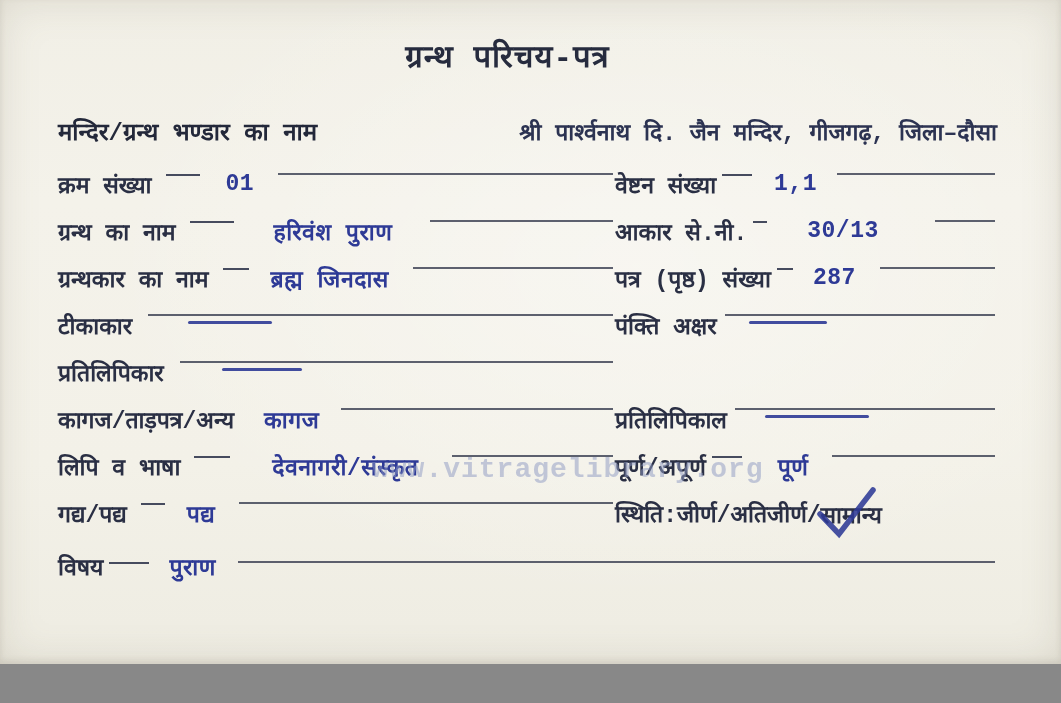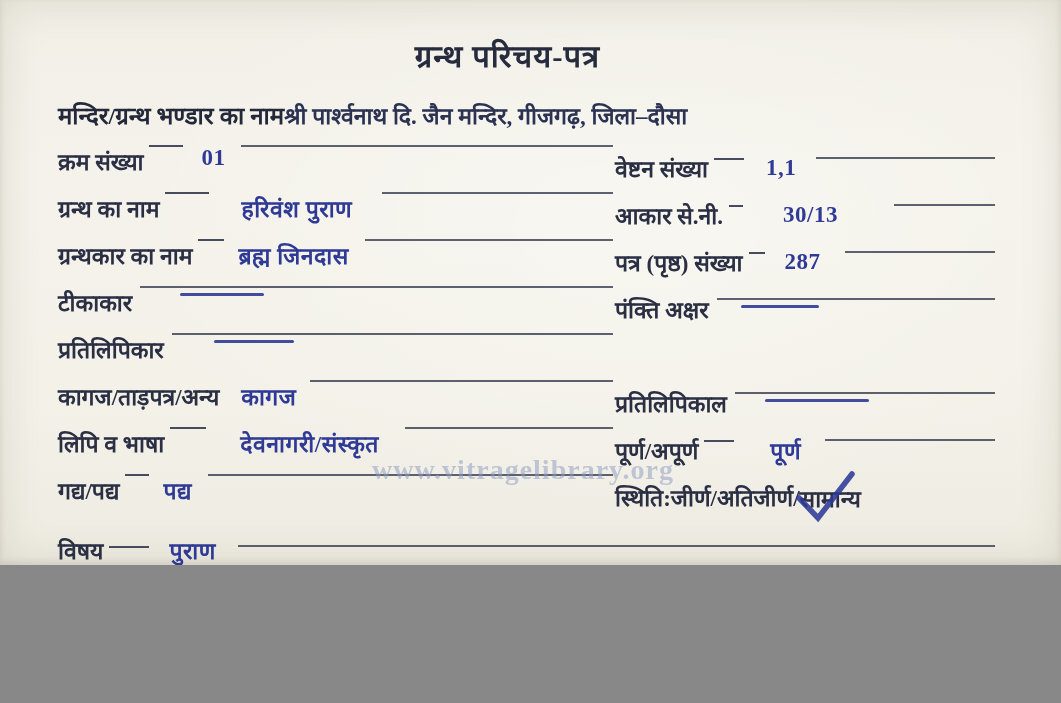--- a/index.html
+++ b/index.html
@@ -1,35 +1,35 @@
 <!DOCTYPE html>
 <html><head>
 <meta charset="utf-8">
 <style>
   html,body{margin:0;padding:0;background:#888;}
   .paper{
-    position:relative; width:1061px; height:565px; overflow:hidden;
+    position:relative; width:1061px; height:664px; overflow:hidden;
     background:
       radial-gradient(ellipse at 60% 40%, rgba(255,255,255,.35), rgba(0,0,0,0) 60%),
       linear-gradient(180deg,#f1efe6 0%, #f4f2ea 30%, #f3f1e8 70%, #eeece2 100%);
     box-shadow: inset 0 0 40px rgba(120,110,90,.18), inset 0 -3px 6px rgba(100,95,80,.15);
-    font-family:Liberation Serif, serif;
+    font-family:Liberation Mono, monospace;
     color:#2b3044;
   }
   .inner{position:relative; padding:26px 64px 0 58px; z-index:2;}
   .title{
     text-align:center; font-size:31px; font-weight:700; letter-spacing:1px;
     color:#262b3e; margin:8px 40px 0 0;
   }
-  .temple-line{display:flex; align-items:baseline; margin-top:22px; white-space:nowrap;}
+  .temple-line{display:flex; align-items:baseline; gap:22px; margin-top:38px; white-space:nowrap;justify-content:space-between;}
   .temple-label{font-size:24px; font-weight:700; color:#23283a;}
   .temple-value{font-size:23px; font-weight:600; color:#2c3352;}
   .rows{margin-top:14px;}
   .row{display:flex; height:47px;}
-  .lcol{width:557px; display:flex; align-items:flex-start; min-width:0;}
+  .lcol{width:557px; display:flex; align-items:center; min-width:0;gap:8px;}
   .rcol{flex:1; display:flex; align-items:center; min-width:0;}
   .fcol{flex:1; display:flex; align-items:flex-end; min-width:0;}
   .flabel{font-size:23px; font-weight:600; white-space:nowrap; margin-bottom:2px; color:#2a2f44;}
   .pdash{display:inline-block; border-top:2px solid #464b5e; margin:0 4px 20px 6px;}
   .fvalue{
     font-size:23px; font-weight:700; color:#2e3a96; white-space:nowrap;
     margin-bottom:2px; letter-spacing:.5px;
   }
   .rule{
     position:relative; flex:1; margin:0 2px 21px 8px; height:0;

